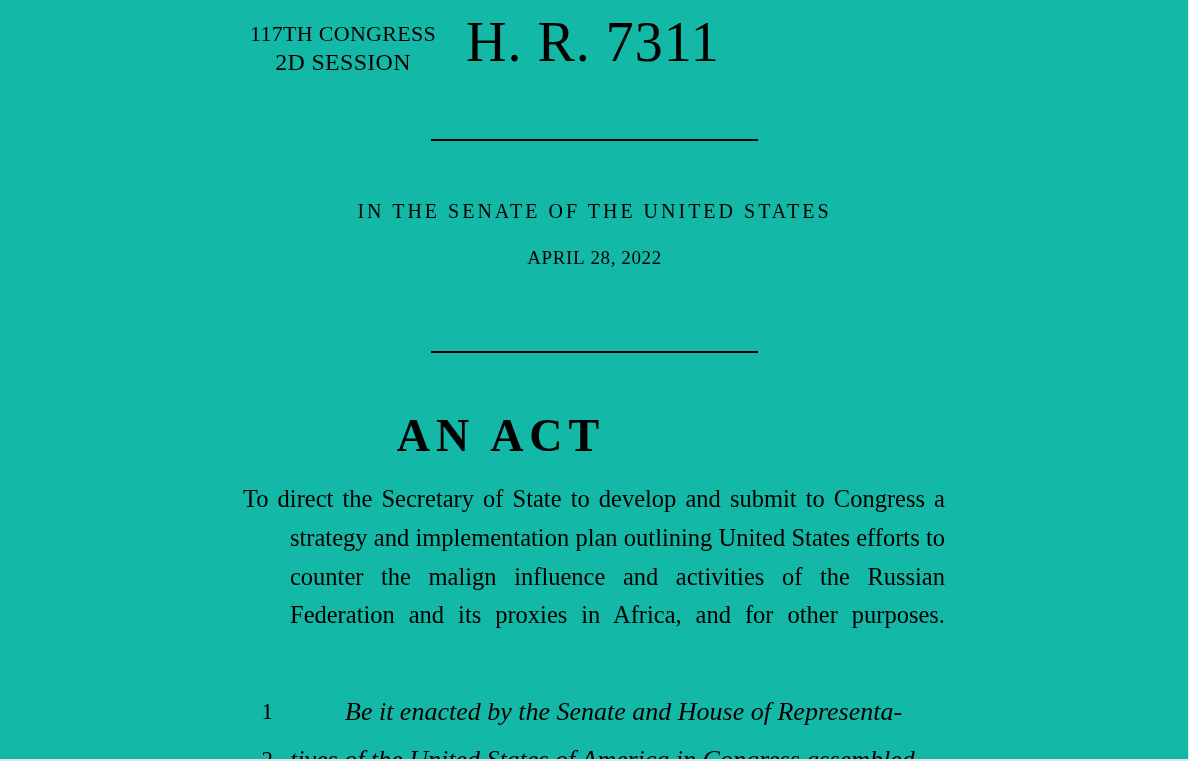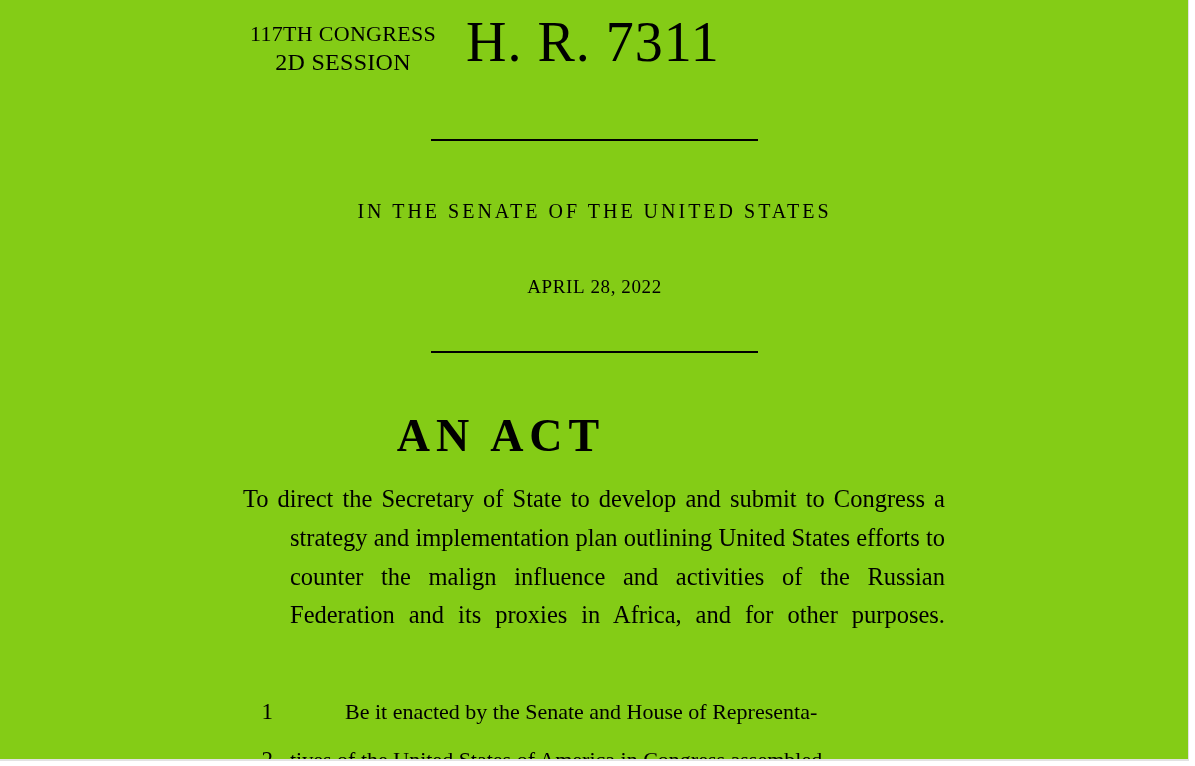--- a/index.html
+++ b/index.html
@@ -14,21 +14,21 @@
     overflow: hidden;
     font-family: "Liberation Serif", "DejaVu Serif", serif;
     color: #000000;
   }
 
   
   .page {
     position: relative;
     width: 1189px;
     height: 761px;
-    background: #84cc16;
+    background: #14b8a6;
     border-right: 1px solid #e2e2e2;
     border-bottom: 1px solid #e2e2e2;
     box-sizing: border-box;
     overflow: hidden;
   }
 
   
   .billhead {
     position: absolute;
     top: 14px;
@@ -95,21 +95,20 @@
   .action-date {
     position: absolute;
     left: 0;
     top: 247px;
     width: 1189px;
     text-align: center;
     font-size: 19px;
     font-variant: small-caps;
     letter-spacing: 0.6px;
     white-space: nowrap;
-    margin-top: 29px;
   }
   .action-date .num { font-variant: normal; }
   .action-text {
     position: absolute;
     left: 0;
     top: 280px;
     width: 1189px;
     text-align: center;
     font-size: 19.5px;
     white-space: nowrap;
@@ -165,21 +164,22 @@
   .line-number {
     position: absolute;
     left: 0;
     width: 30px;
     text-align: right;
     font-size: 23px;
     font-style: normal;
   }
   .line-text {
     position: absolute;
-    font-size: 22px;
+    font-style: italic;
+    font-size: 26px;
   }
   .line-text.indented { left: 102px; }
   .line-text.flush { left: 47px; }
 
   
   .page-bottom-edge {
     position: absolute;
     left: 0;
     bottom: 0;
     width: 1189px;

